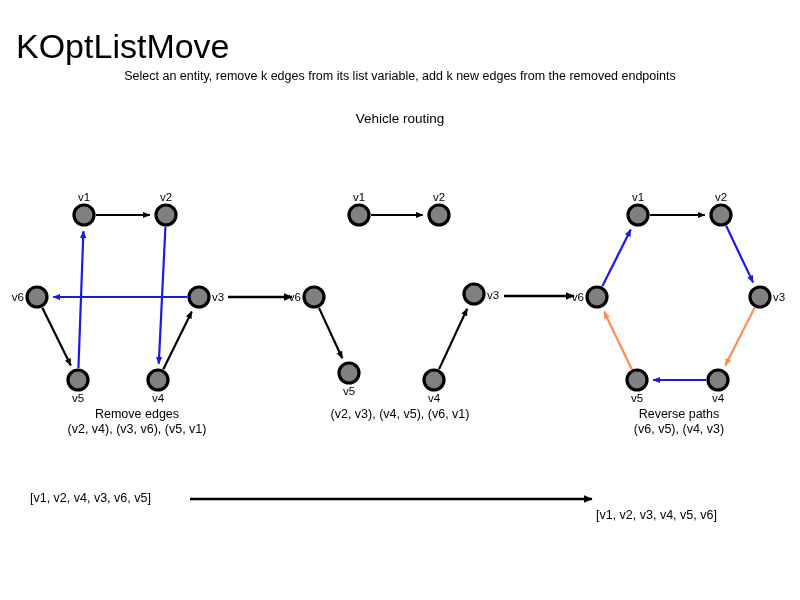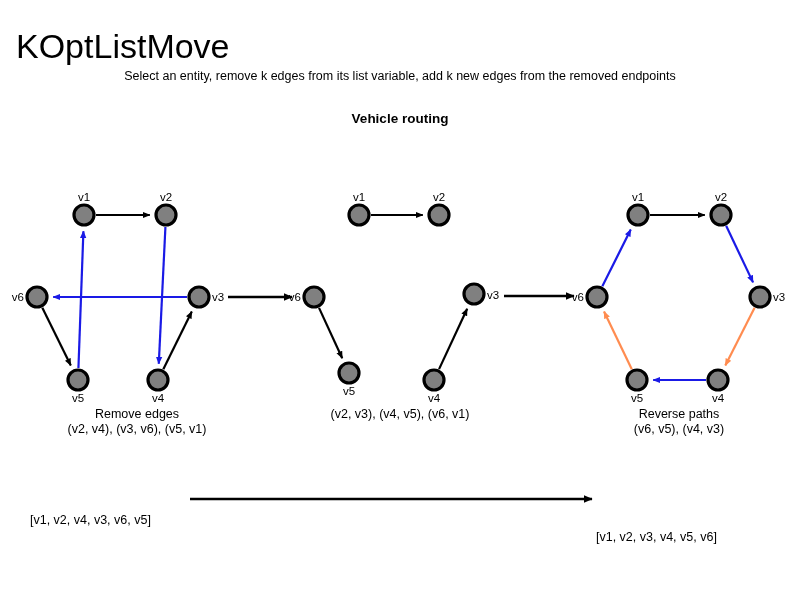--- a/index.html
+++ b/index.html
@@ -41,21 +41,20 @@
     line-height: 16px;
   }
   .section-label {
     position: absolute;
     left: 0;
     top: 110px;
     width: 800px;
     text-align: center;
     font-size: 13.5px;
     line-height: 18px;
-    font-weight: bold;
   }
   svg.diagram {
     position: absolute;
     left: 0;
     top: 0;
     width: 800px;
     height: 600px;
   }
   .caption {
     position: absolute;
@@ -64,21 +63,20 @@
     line-height: 15px;
     white-space: nowrap;
   }
   .caption .cap-line1 { display: block; }
   .caption .cap-line2 { display: block; }
   .list-text {
     position: absolute;
     font-size: 12.5px;
     line-height: 15px;
     white-space: nowrap;
-    margin-top: 22px;
   }
   .node-label {
     font-size: 11.5px;
     font-family: "Liberation Sans", sans-serif;
     fill: #000000;
   }
 </style>
 </head>
 <body>
 

